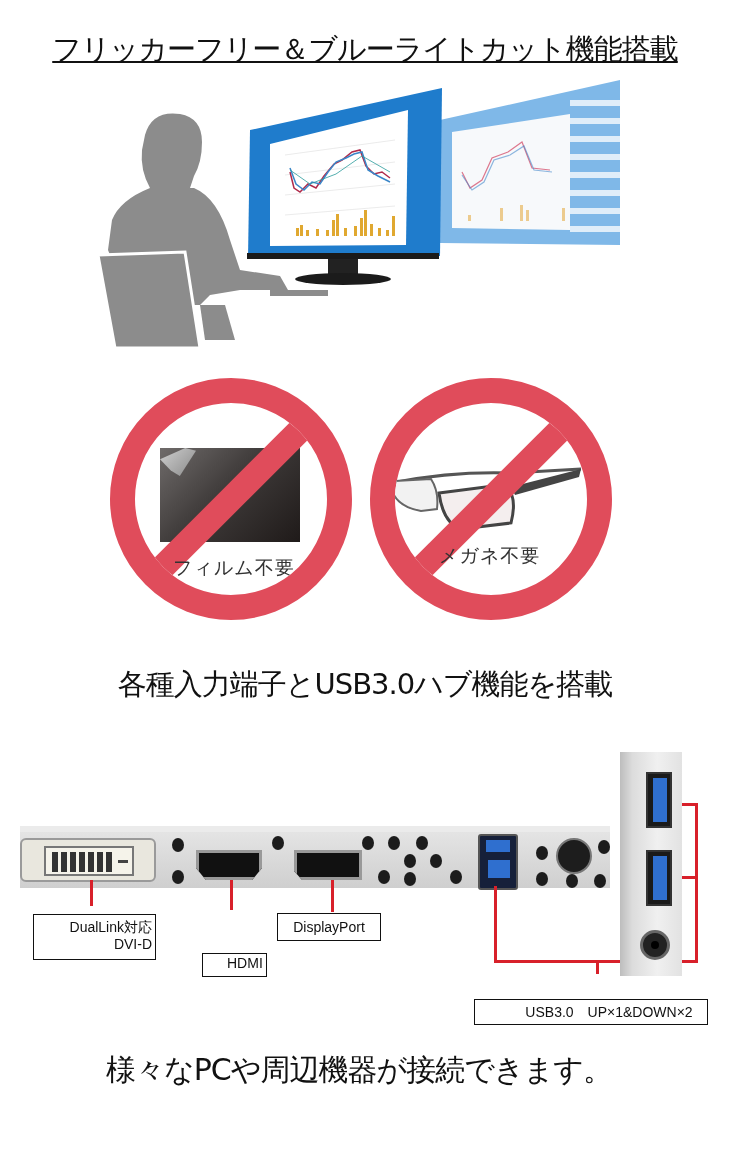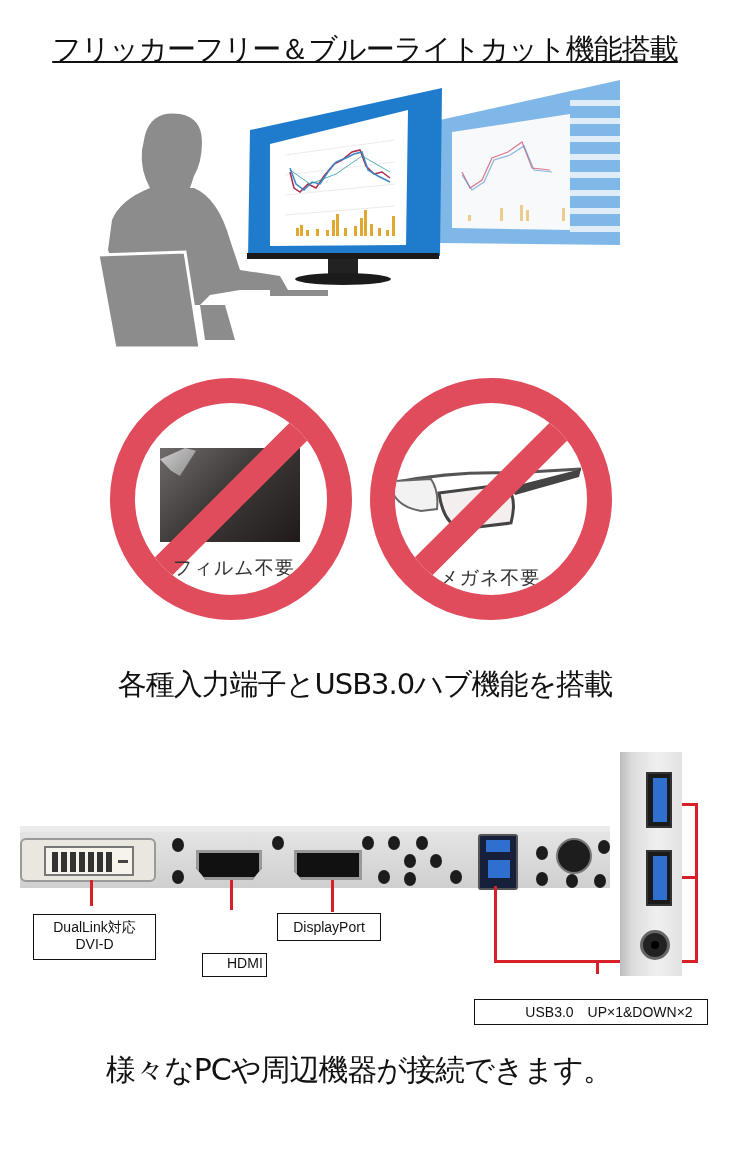--- a/index.html
+++ b/index.html
@@ -119,21 +119,21 @@
 </div>
 
 <div class="sign" style="left:370px; top:378px;">
   <svg class="abs" style="left:-4px; top:60px; z-index:2;" width="200" height="70" viewBox="0 0 200 70">
     <path d="M0,20 Q60,8 120,10 L190,6" fill="none" stroke="#555" stroke-width="3"></path>
     <path d="M2,18 L40,16 Q48,28 46,46 L30,48 Q8,44 2,30 Z" fill="#f2f2f2" stroke="#666" stroke-width="2"></path>
     <path d="M48,30 L110,22 Q128,28 120,60 L70,66 Q52,60 48,30 Z" fill="#f4eeee" stroke="#444" stroke-width="3"></path>
     <path d="M120,24 L190,6 L188,14 L124,32 Z" fill="#444"></path>
   </svg>
   <div class="slash"></div>
-  <div class="sign-label" style="left:44px; top:162px;">メガネ不要</div>
+  <div class="sign-label" style="left:44px; top:140px;">メガネ不要</div>
 </div>
 
 <div class="heading" style="top:665px;">各種入力端子とUSB3.0ハブ機能を搭載</div>
 
 <div class="panel">
 
   <div class="abs" style="left:0; top:6px; width:136px; height:44px; background:#e9e7de; border:2px solid #9a9a9a; border-radius:6px;">
     <div class="abs" style="left:22px; top:6px; width:90px; height:30px; background:#f5f3ea; border:2px solid #777;">
       <div class="abs" style="left:6px; top:4px; width:60px; height:20px; background:repeating-linear-gradient(90deg,#333 0 6px,#f5f3ea 6px 9px);"></div>
       <div class="abs" style="left:72px; top:12px; width:10px; height:3px; background:#444;"></div>
@@ -182,21 +182,21 @@
       <div class="tongue"></div>
     </div>
   <div class="usbA" style="left:26px; top:98px;">
       <div class="tongue"></div>
     </div>
   <div class="abs" style="left:20px; top:178px; width:30px; height:30px; border-radius:50%; background:#222; border:3px solid #666;">
     <div class="abs" style="left:8px; top:8px; width:8px; height:8px; border-radius:50%; background:#000;"></div>
   </div>
 </div>
 
-<div class="callout" style="left:33px; top:914px; width:123px; height:46px; padding-top:4px;">
+<div class="callout" style="left:33px; top:914px; width:123px; height:46px; padding-top:4px;text-align:right;">
   <div>DualLink対応</div>
   <div>DVI-D</div>
 </div>
 <div class="callout" style="left:202px; top:953px; height:24px;padding-left:24px;">HDMI</div>
 <div class="callout" style="left:277px; top:913px; width:104px; height:28px; line-height:24px;">DisplayPort</div>
 <div class="callout" style="left:474px; top:999px; width:234px; height:26px; line-height:22px;padding-left:39px;">USB3.0　UP×1&amp;DOWN×2</div>
 
 <div class="heading" style="top:1050px; left:-6px; font-size:30px;">様々なPCや周辺機器が接続できます。</div>
 
 </body></html>

